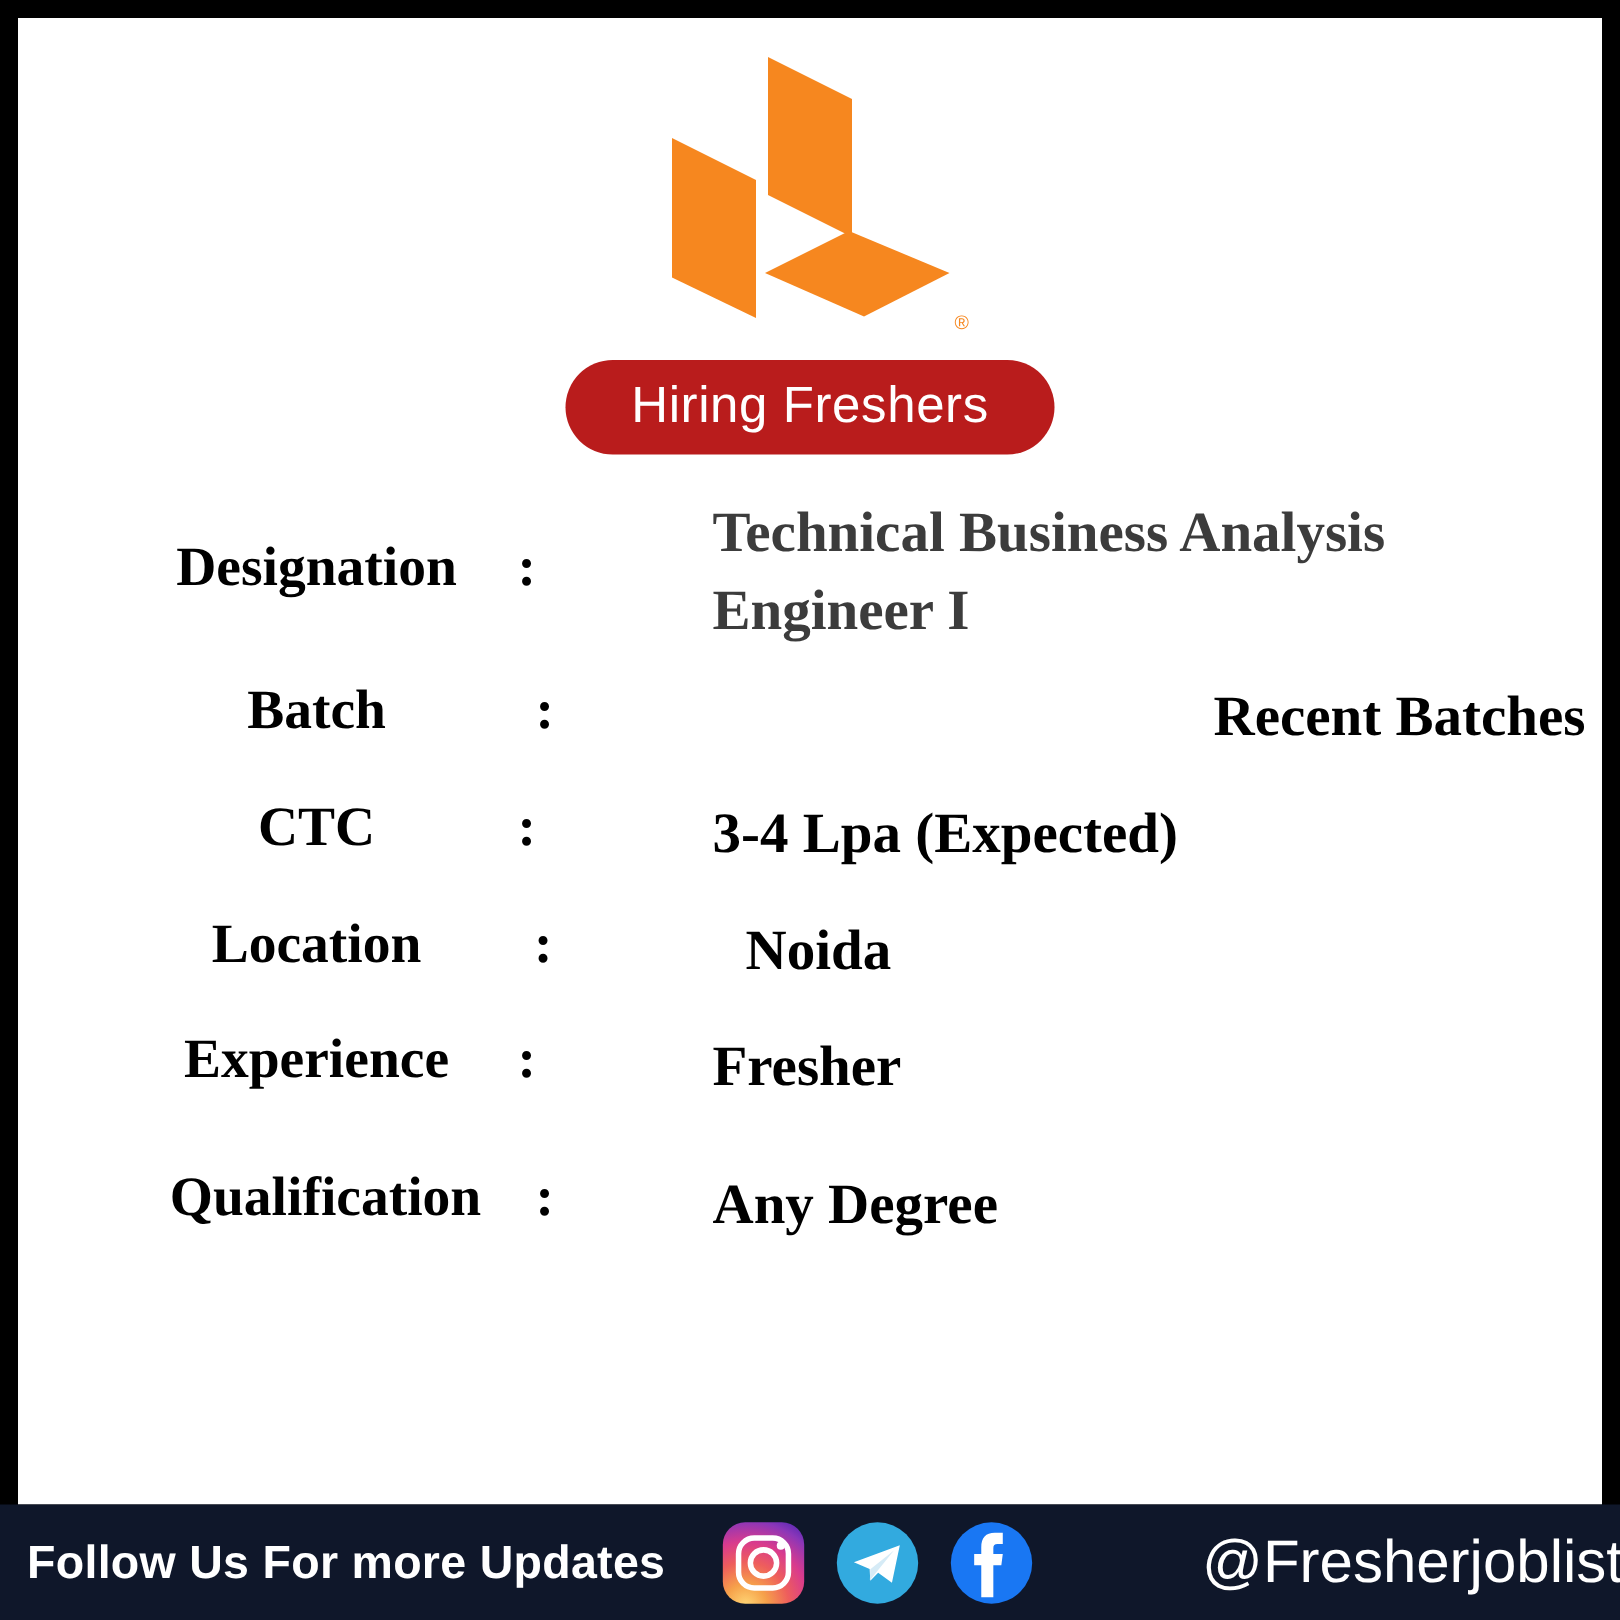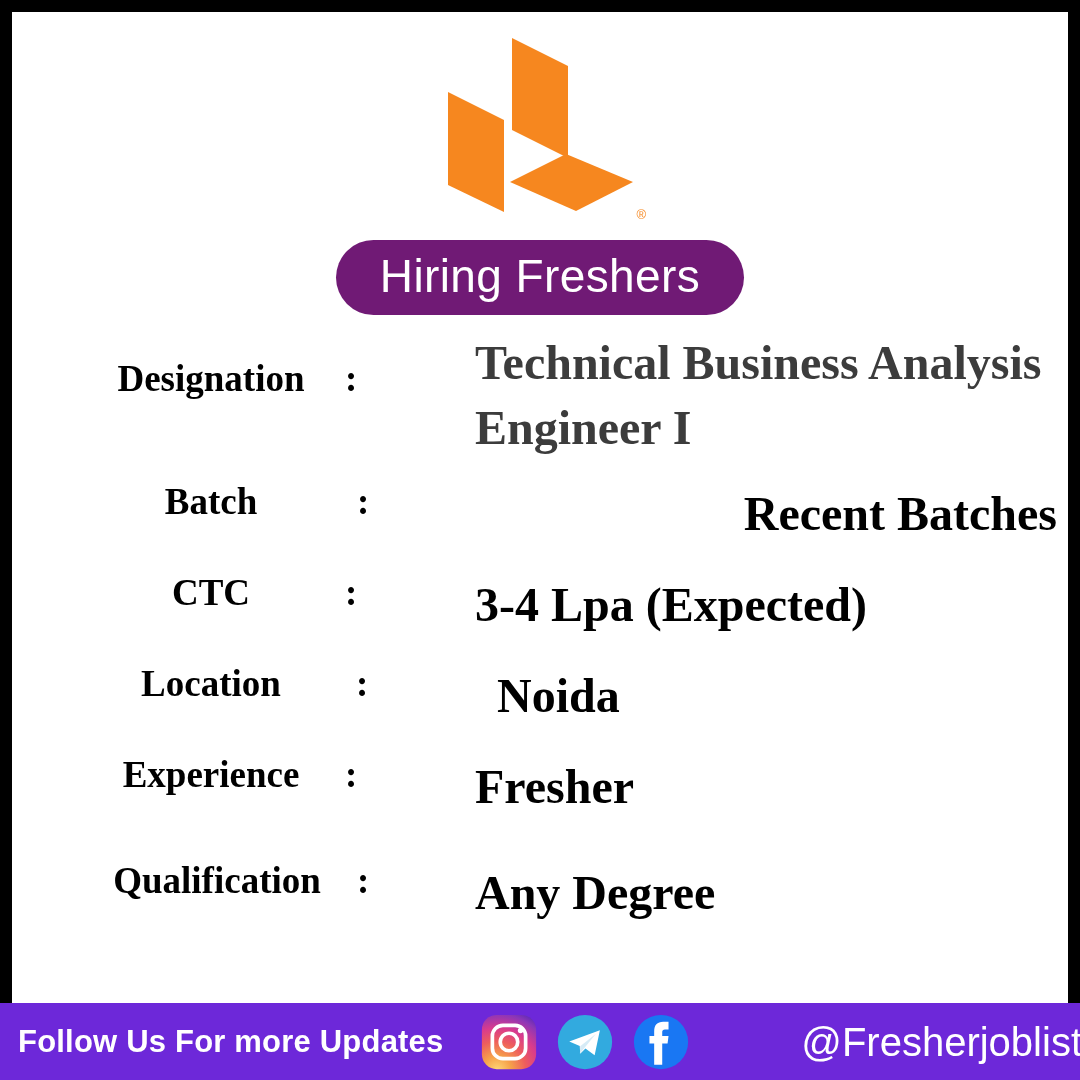--- a/index.html
+++ b/index.html
@@ -42,26 +42,26 @@
   }
   
   .pill-wrap {
     position:absolute;
     left:0; top:228px;
     width:1056px;
     text-align:center;
   }
   .pill {
     display:inline-block;
-    background:#701a75;
+    background:#b91c1c;
     color:#ffffff;
     border-radius:40px;
     padding:13px 44px 16px;
     font-family:"Liberation Sans", sans-serif;
-    font-size:46px;
+    font-size:34px;
     font-weight:400;
     letter-spacing:0.4px;
     line-height:1;
   }
   
   .details {
     position:absolute;
     left:65px; top:318px;
     width:980px;
   }
@@ -79,21 +79,21 @@
     text-align:center;
   }
   .row .colon {
     flex:0 0 130px;
     font-size:37px;
     color:#000;
     line-height:1.15;
   }
   .row .value {
     flex:1 1 auto;
-    font-size:48px;
+    font-size:38px;
     color:#000;
     line-height:1.36;
   }
   .row.designation { margin-bottom:20px; }
   .row.designation .label { padding-top:28px; }
   .row.designation .colon { padding-top:28px; }
   .row.designation .value { color:#3c3c3c; }
   .row.batch { margin-bottom:26px; }
   .row.batch .colon { padding-left:12px; }
   .row.ctc { margin-bottom:26px; }
@@ -121,21 +121,21 @@
     font-weight:700;
     letter-spacing:0.2px;
     transform:scaleX(0.93);
     transform-origin:center;
   }
   
   .footer {
     position:absolute;
     left:0; top:1003px;
     width:1080px; height:77px;
-    background:#6d28d9;
+    background:#0f172a;
     display:flex;
     align-items:center;
   }
   .follow-text {
     margin-left:18px;
     color:#ffffff;
     font-family:"Liberation Sans", sans-serif;
     font-size:31px;
     font-weight:700;
     letter-spacing:0.2px;

